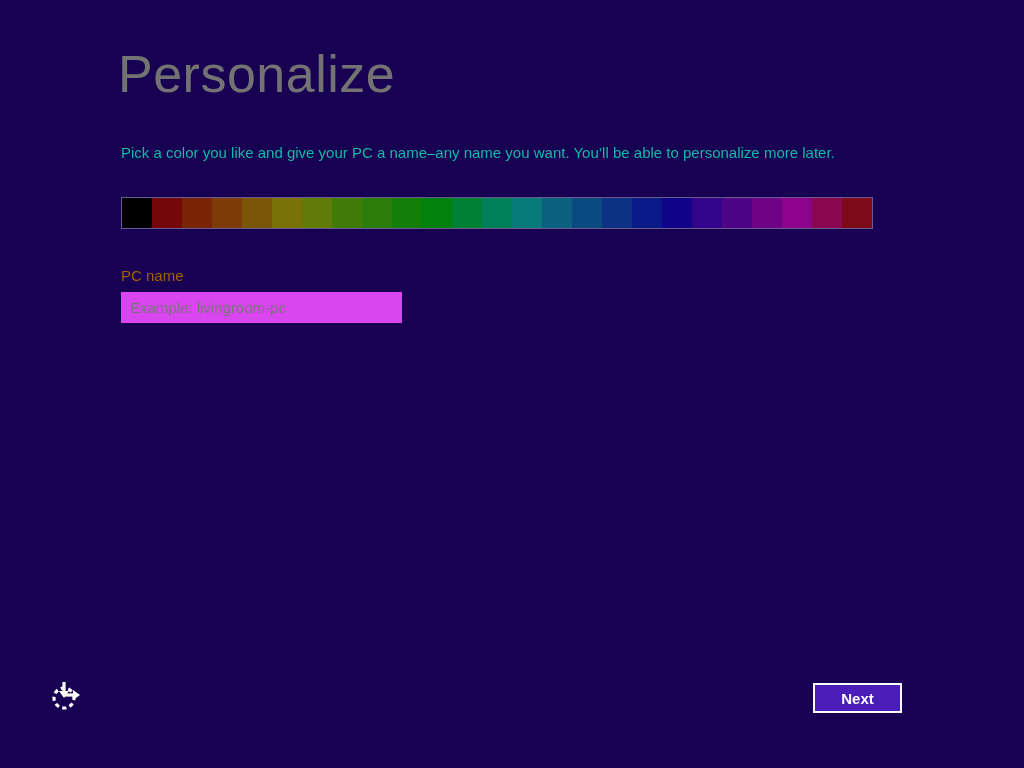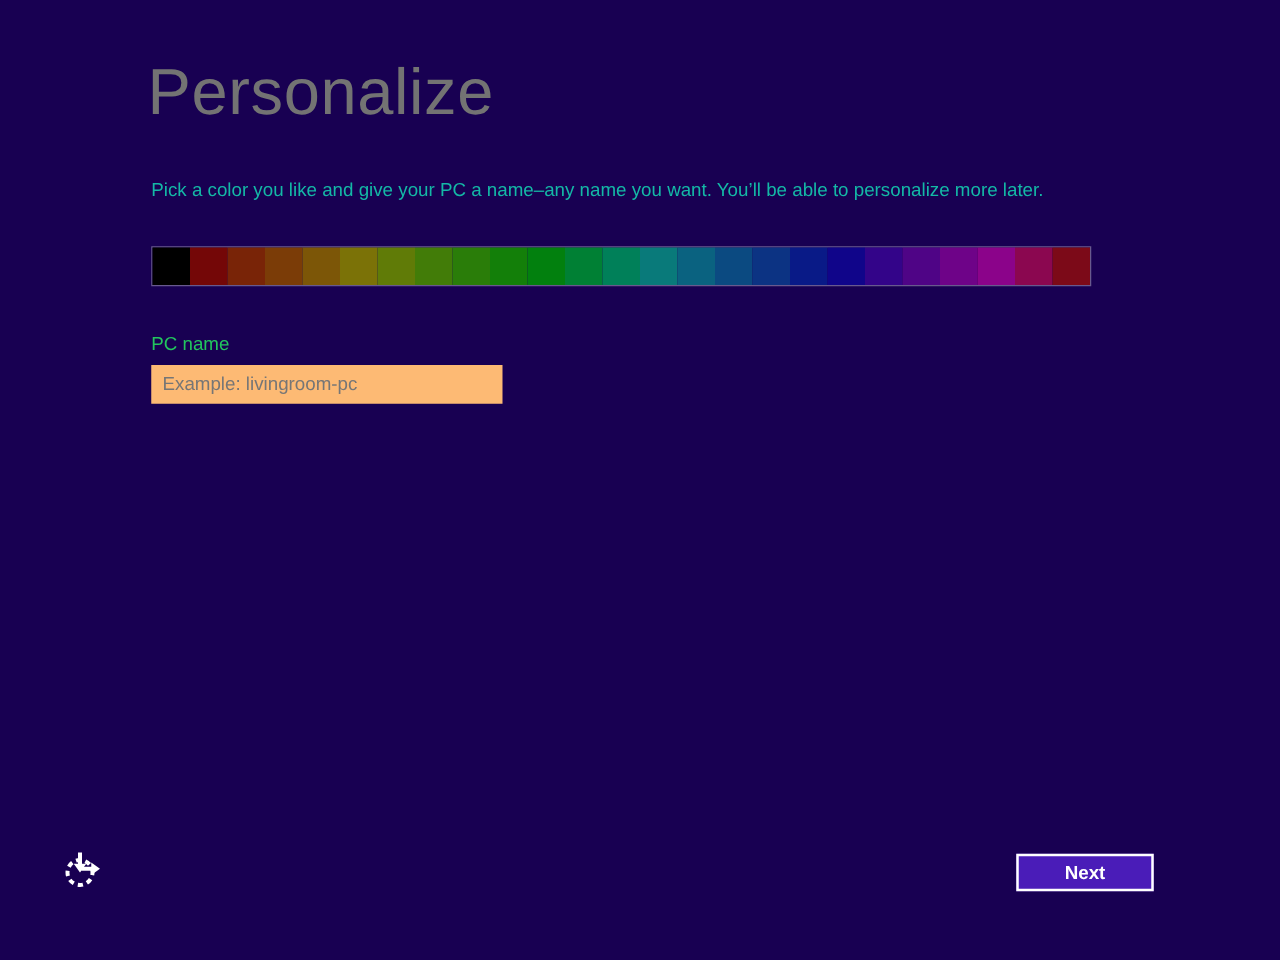--- a/index.html
+++ b/index.html
@@ -45,32 +45,32 @@
   }
   .swatch {
     flex: 1 1 0;
     height: 100%;
   }
   .pc-name-label {
     position: absolute;
     left: 121px;
     top: 267px;
     font-size: 15px;
-    color: #22c55e;
+    color: #a16207;
   }
   .pc-name-input {
     position: absolute;
     left: 121px;
     top: 292px;
     width: 281px;
     height: 31px;
     box-sizing: border-box;
     border: none;
     outline: none;
-    background: #fdba74;
+    background: #d946ef;
     padding: 11px 9px;
     font-size: 15px;
     font-family: "Liberation Sans", sans-serif;
     color: #222222;
   }
   .pc-name-input::placeholder {
     color: #767676;
     opacity: 1;
   }
   .eoa-button {
@@ -81,21 +81,21 @@
     height: 32px;
     background: transparent;
     border: none;
     padding: 0;
     cursor: pointer;
   }
   .next-button {
     position: absolute;
     left: 813px;
     top: 683px;
-    width: 110px;
+    width: 89px;
     height: 30px;
     box-sizing: border-box;
     background: #4a1cb8;
     border: 2px solid #ffffff;
     color: #ffffff;
     font-size: 15px;
     font-weight: 600;
     font-family: "Liberation Sans", sans-serif;
     display: flex;
     align-items: center;

